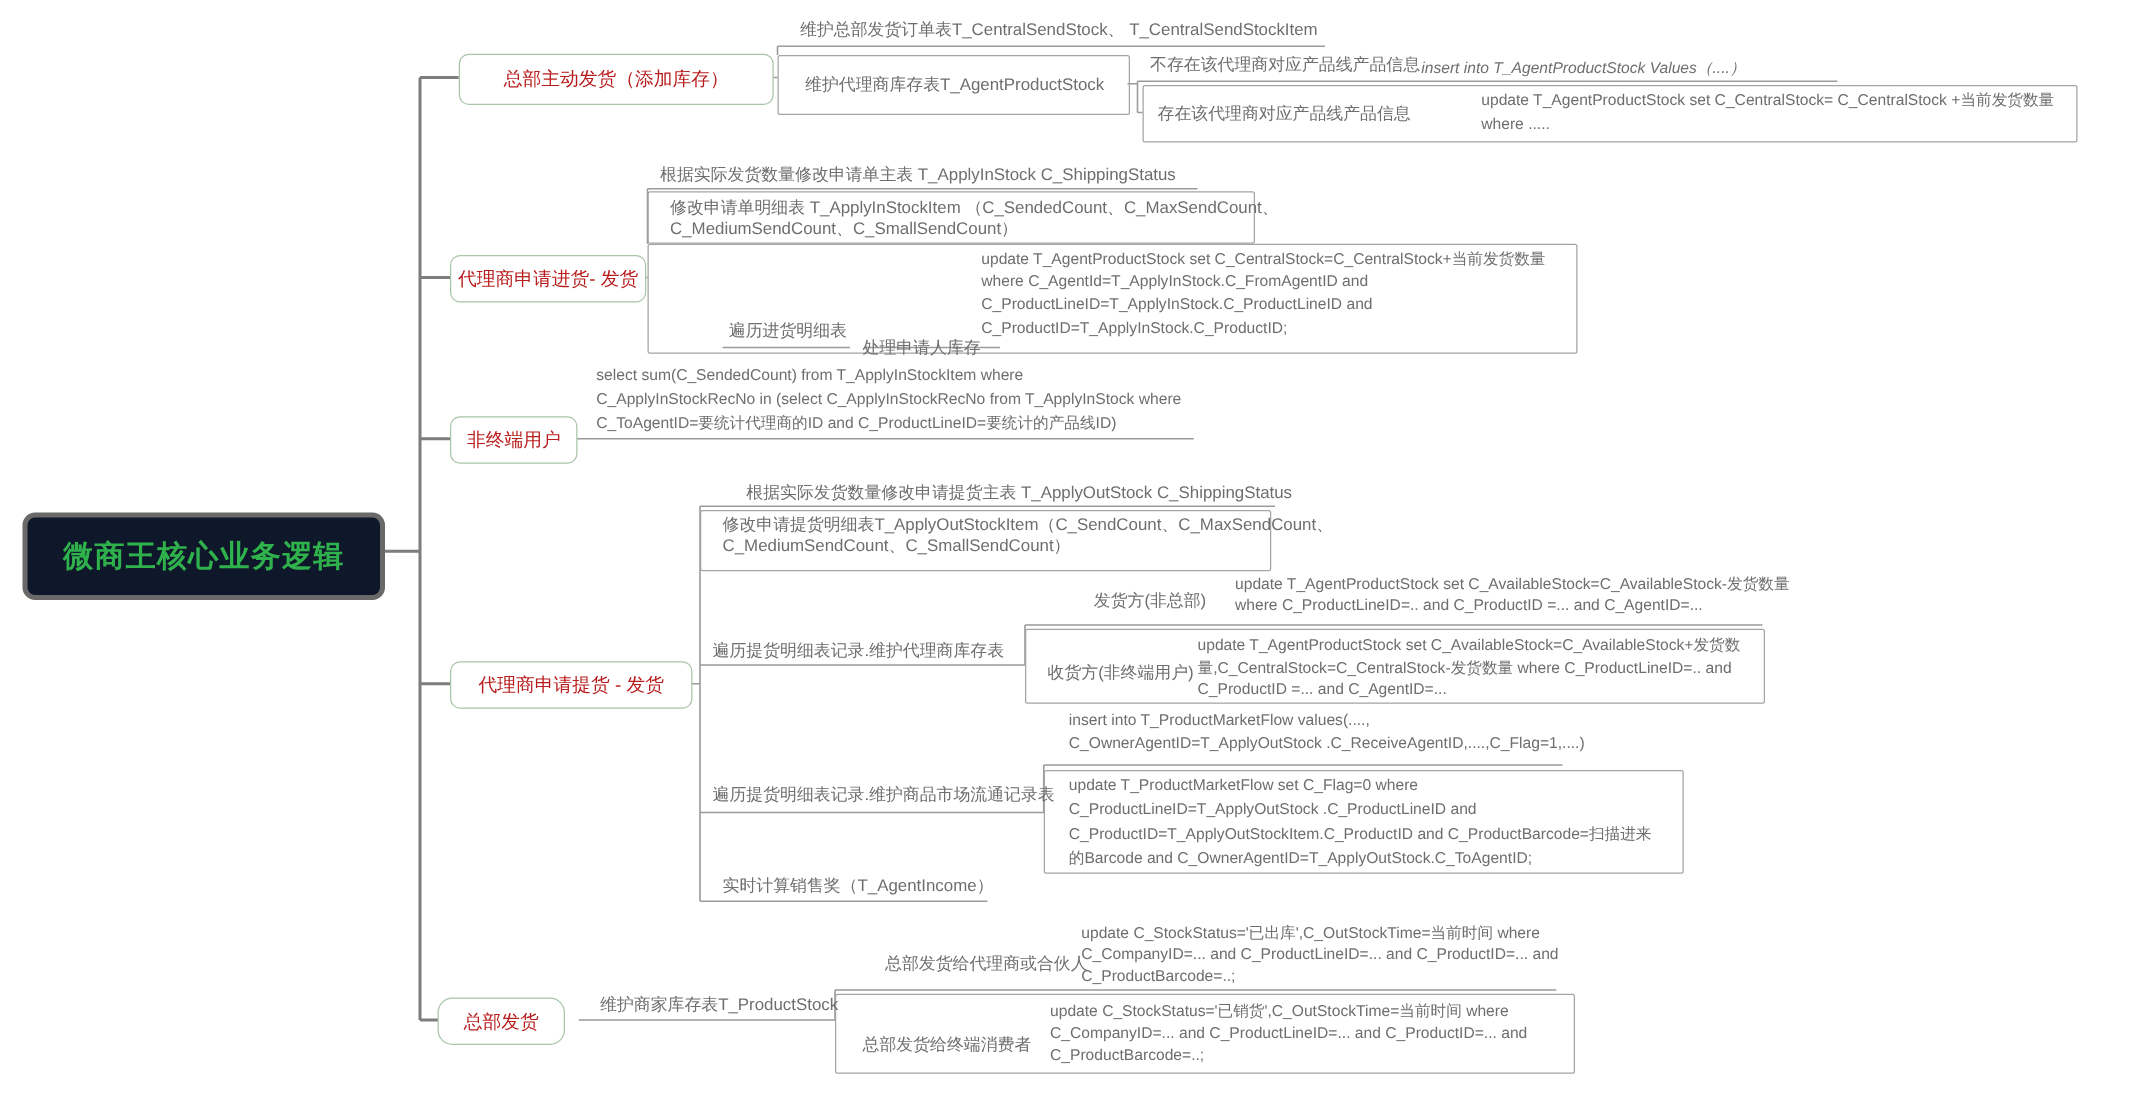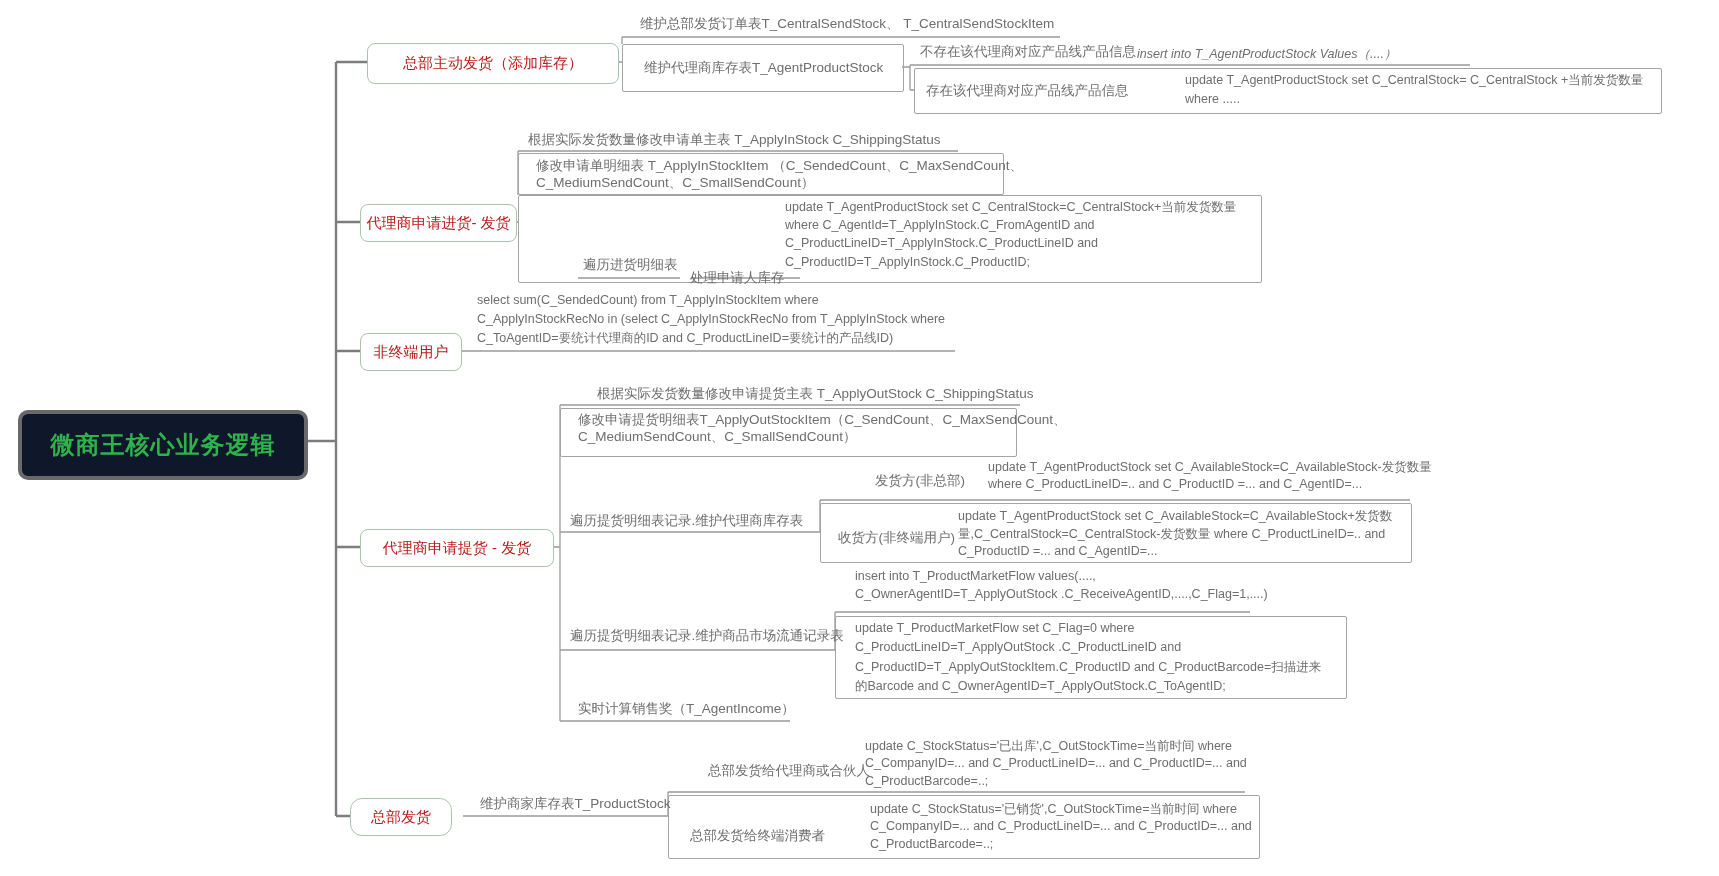--- a/index.html
+++ b/index.html
@@ -126,19 +126,19 @@
   <div class="t" style="left:578px;top:701px;">实时计算销售奖（T_AgentIncome）</div>
 
   <div class="t" style="left:480px;top:796px;">维护商家库存表T_ProductStock</div>
   <div class="t" style="left:708px;top:763px;">总部发货给代理商或合伙人</div>
   <div class="s lh18" style="left:865px;top:738px;">
     <div>update C_StockStatus='已出库',C_OutStockTime=当前时间  where</div>
     <div>C_CompanyID=... and C_ProductLineID=... and C_ProductID=... and</div>
     <div>C_ProductBarcode=..;</div>
   </div>
   <div class="t" style="left:690px;top:828px;">总部发货给终端消费者</div>
-  <div class="s lh18" style="left:870px;top:801px;">
+  <div class="s lh18" style="left:840px;top:801px;">
     <div>update C_StockStatus='已销货',C_OutStockTime=当前时间  where</div>
     <div>C_CompanyID=... and C_ProductLineID=... and C_ProductID=... and</div>
     <div>C_ProductBarcode=..;</div>
   </div>
 
 </div>
 
 </body></html>

